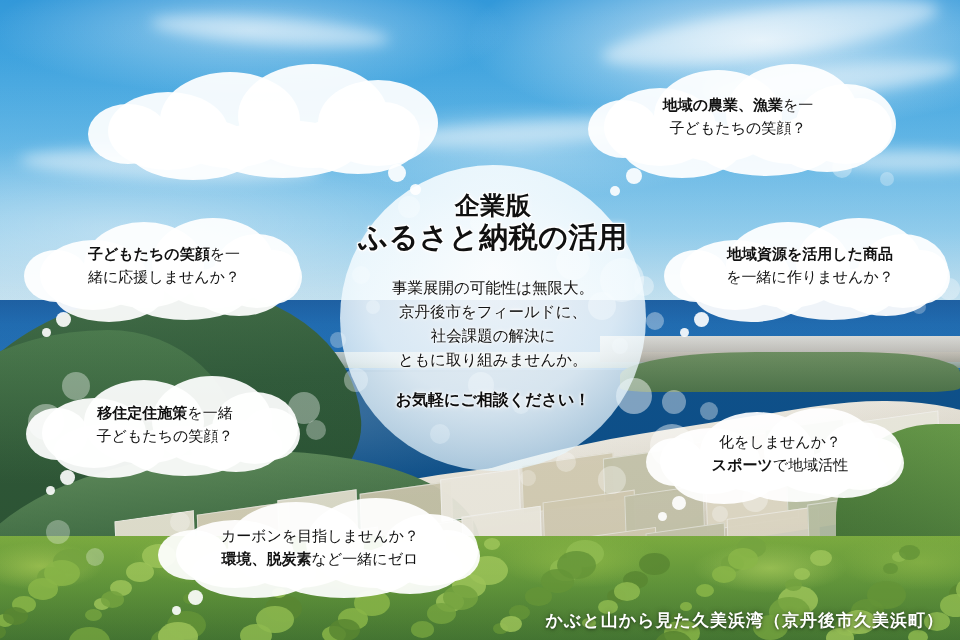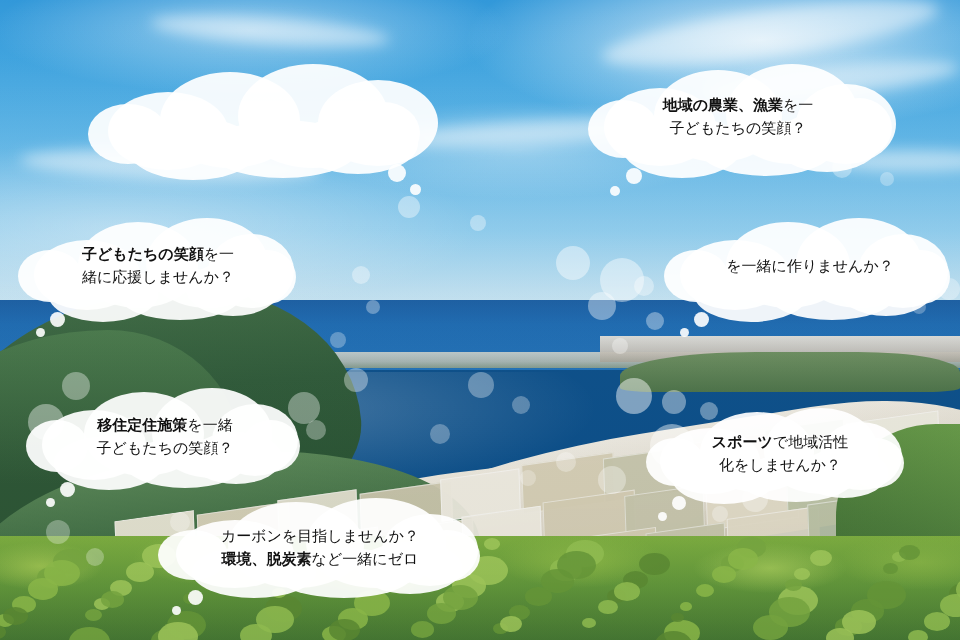--- a/index.html
+++ b/index.html
@@ -376,20 +376,33 @@
       <div class="bokeh" style="left: 86px; top: 548px; width: 18px; height: 18px; opacity: 0.38;"></div>
       <div class="bokeh" style="left: 170px; top: 512px; width: 20px; height: 20px; opacity: 0.4;"></div>
       <div class="bokeh" style="left: 906px; top: 250px; width: 16px; height: 16px; opacity: 0.4;"></div>
       <div class="bokeh" style="left: 938px; top: 278px; width: 22px; height: 22px; opacity: 0.42;"></div>
       <div class="bokeh" style="left: 912px; top: 300px; width: 14px; height: 14px; opacity: 0.38;"></div>
       <div class="bokeh" style="left: 556px; top: 452px; width: 20px; height: 20px; opacity: 0.4;"></div>
       <div class="bokeh" style="left: 598px; top: 466px; width: 28px; height: 28px; opacity: 0.45;"></div>
       <div class="bokeh" style="left: 520px; top: 470px; width: 16px; height: 16px; opacity: 0.35;"></div>
     </div>
 
+  <div id="center-circle">
+    <div class="c-title">
+      <span class="l1">企業版</span>
+      <span class="l2">ふるさと納税の活用</span>
+    </div>
+    <div class="c-body">
+      <div>事業展開の可能性は無限大。</div>
+      <div>京丹後市をフィールドに、</div>
+      <div>社会課題の解決に</div>
+      <div>ともに取り組みませんか。</div>
+    </div>
+    <div class="c-cta">お気軽にご相談ください！</div>
+  </div>
 
   <div id="bubble-layer">
       <div class="bubble" style="left: 88px; top: 58px; width: 330px; height: 118px;">
         <div class="cloud">
           <div class="lobe" style="left: 20px; top: 34px; width: 120px; height: 78px;"></div>
           <div class="lobe" style="left: 72px; top: 14px; width: 140px; height: 96px;"></div>
           <div class="lobe" style="left: 150px; top: 6px; width: 150px; height: 104px;"></div>
           <div class="lobe" style="left: 230px; top: 22px; width: 120px; height: 86px;"></div>
           <div class="lobe" style="left: 40px; top: 60px; width: 130px; height: 62px;"></div>
           <div class="lobe" style="left: 120px; top: 62px; width: 150px; height: 58px;"></div>
@@ -412,21 +425,21 @@
           <div class="lobe" style="left: 0px; top: 42px; width: 70px; height: 58px;"></div>
           <div class="lobe" style="left: 238px; top: 40px; width: 66px; height: 60px;"></div>
         </div>
         <div class="tail" style="left: 38px; top: 110px; width: 16px; height: 16px;"></div>
         <div class="tail" style="left: 22px; top: 128px; width: 10px; height: 10px;"></div>
         <div class="txt" style="font-size: 15px;">
           <div><b>地域の農業、漁業</b><span>を一</span></div>
           <div>子どもたちの笑顔？</div>
         </div>
       </div>
-      <div class="bubble" style="left: 18px; top: 212px; width: 280px; height: 108px;">
+      <div class="bubble" style="left: 24px; top: 212px; width: 280px; height: 108px;">
         <div class="cloud">
           <div class="lobe" style="left: 16px; top: 28px; width: 106px; height: 70px;"></div>
           <div class="lobe" style="left: 60px; top: 10px; width: 120px; height: 86px;"></div>
           <div class="lobe" style="left: 128px; top: 6px; width: 122px; height: 90px;"></div>
           <div class="lobe" style="left: 190px; top: 22px; width: 86px; height: 74px;"></div>
           <div class="lobe" style="left: 30px; top: 54px; width: 110px; height: 56px;"></div>
           <div class="lobe" style="left: 100px; top: 56px; width: 124px; height: 52px;"></div>
           <div class="lobe" style="left: 168px; top: 50px; width: 94px; height: 54px;"></div>
           <div class="lobe" style="left: 0px; top: 38px; width: 64px; height: 52px;"></div>
           <div class="lobe" style="left: 220px; top: 38px; width: 58px; height: 54px;"></div>
@@ -446,24 +459,25 @@
           <div class="lobe" style="left: 194px; top: 22px; width: 90px; height: 74px;"></div>
           <div class="lobe" style="left: 30px; top: 54px; width: 114px; height: 56px;"></div>
           <div class="lobe" style="left: 104px; top: 56px; width: 128px; height: 52px;"></div>
           <div class="lobe" style="left: 174px; top: 50px; width: 96px; height: 54px;"></div>
           <div class="lobe" style="left: 0px; top: 38px; width: 64px; height: 52px;"></div>
           <div class="lobe" style="left: 228px; top: 38px; width: 58px; height: 54px;"></div>
         </div>
         <div class="tail" style="left: 30px; top: 100px; width: 15px; height: 15px;"></div>
         <div class="tail" style="left: 16px; top: 116px; width: 9px; height: 9px;"></div>
         <div class="txt" style="font-size: 15px;">
+          <div><b>地域資源を活用した商品</b></div>
           <div>を一緒に作りませんか？</div>
         </div>
       </div>
-      <div class="bubble" style="left: 26px; top: 384px; width: 278px; height: 106px;">
+      <div class="bubble" style="left: 26px; top: 372px; width: 278px; height: 106px;">
         <div class="cloud">
           <div class="lobe" style="left: 16px; top: 26px; width: 104px; height: 70px;"></div>
           <div class="lobe" style="left: 58px; top: 8px; width: 120px; height: 84px;"></div>
           <div class="lobe" style="left: 126px; top: 4px; width: 120px; height: 90px;"></div>
           <div class="lobe" style="left: 186px; top: 20px; width: 86px; height: 72px;"></div>
           <div class="lobe" style="left: 28px; top: 52px; width: 110px; height: 54px;"></div>
           <div class="lobe" style="left: 98px; top: 54px; width: 122px; height: 50px;"></div>
           <div class="lobe" style="left: 164px; top: 48px; width: 92px; height: 52px;"></div>
           <div class="lobe" style="left: 0px; top: 36px; width: 62px; height: 52px;"></div>
           <div class="lobe" style="left: 216px; top: 36px; width: 58px; height: 52px;"></div>
@@ -483,22 +497,22 @@
           <div class="lobe" style="left: 174px; top: 18px; width: 82px; height: 68px;"></div>
           <div class="lobe" style="left: 26px; top: 48px; width: 104px; height: 52px;"></div>
           <div class="lobe" style="left: 92px; top: 50px; width: 116px; height: 48px;"></div>
           <div class="lobe" style="left: 154px; top: 44px; width: 88px; height: 50px;"></div>
           <div class="lobe" style="left: 0px; top: 34px; width: 58px; height: 48px;"></div>
           <div class="lobe" style="left: 202px; top: 34px; width: 56px; height: 50px;"></div>
         </div>
         <div class="tail" style="left: 26px; top: 92px; width: 14px; height: 14px;"></div>
         <div class="tail" style="left: 12px; top: 108px; width: 9px; height: 9px;"></div>
         <div class="txt" style="font-size: 15px;">
+          <div>化をしませんか？</div>
           <div><b>スポーツ</b><span>で地域活性</span></div>
-          <div>化をしませんか？</div>
         </div>
       </div>
       <div class="bubble" style="left: 158px; top: 496px; width: 324px; height: 104px;">
         <div class="cloud">
           <div class="lobe" style="left: 18px; top: 24px; width: 118px; height: 68px;"></div>
           <div class="lobe" style="left: 70px; top: 6px; width: 136px; height: 86px;"></div>
           <div class="lobe" style="left: 148px; top: 2px; width: 140px; height: 90px;"></div>
           <div class="lobe" style="left: 224px; top: 18px; width: 96px; height: 72px;"></div>
           <div class="lobe" style="left: 34px; top: 50px; width: 124px; height: 52px;"></div>
           <div class="lobe" style="left: 116px; top: 52px; width: 140px; height: 50px;"></div>
@@ -508,13 +522,14 @@
         </div>
         <div class="tail" style="left: 30px; top: 94px; width: 15px; height: 15px;"></div>
         <div class="tail" style="left: 14px; top: 110px; width: 9px; height: 9px;"></div>
         <div class="txt" style="font-size: 15px;">
           <div>カーボンを目指しませんか？</div>
           <div><b>環境、脱炭素</b><span>など一緒にゼロ</span></div>
         </div>
       </div>
     </div>
 
+  <div id="photo-caption">かぶと山から見た久美浜湾（京丹後市久美浜町）</div>
 </div>
 
 </body></html>

